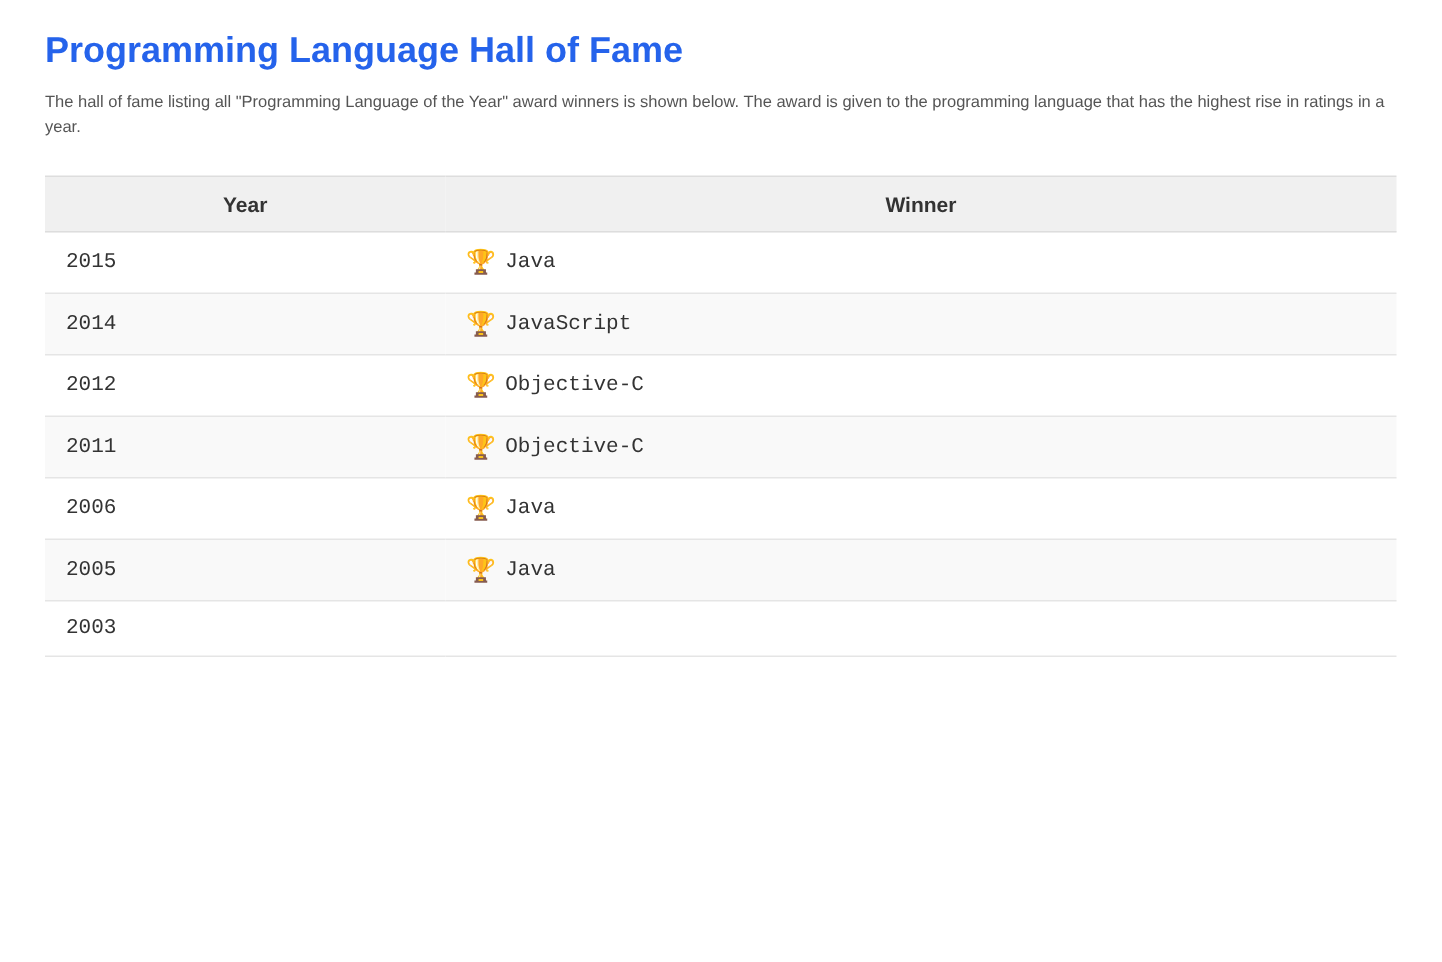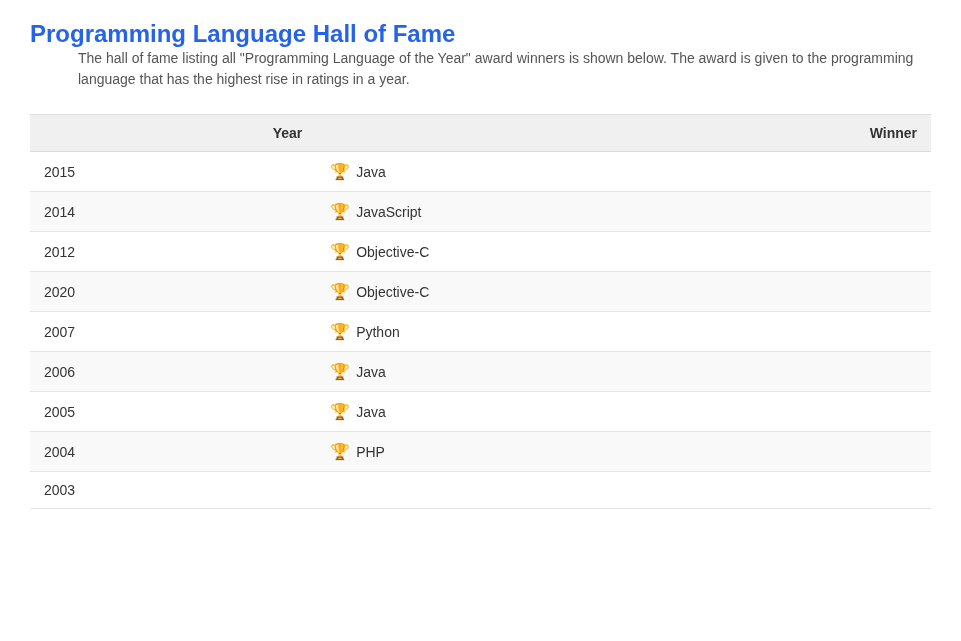--- a/index.html
+++ b/index.html
@@ -13,47 +13,46 @@
       font-size: 14px;
       color: #333;
       background: #fff;
       padding: 20px 30px;
     }
 
     h1 {
       color: #2563eb;
       font-size: 24px;
       font-weight: bold;
-      margin-bottom: 0;
+      margin-bottom: 12px;
     }
 
     .description {
       color: #555;
-      font-size: 14px;
+      font-size: 11px;
       margin-bottom: 24px;
       line-height: 1.5;
       max-width: 920px;
-      margin-left: 48px;
     }
 
     table {
       width: 100%;
       border-collapse: collapse;
       max-width: 940px;
     }
 
     thead tr {
       background-color: #f0f0f0;
       border-top: 1px solid #ddd;
       border-bottom: 1px solid #ddd;
     }
 
     thead th {
       padding: 10px 14px;
-      text-align: right;
+      text-align: center;
       font-weight: bold;
       color: #333;
       font-size: 14px;
     }
 
     tbody tr {
       border-bottom: 1px solid #e5e5e5;
     }
 
     tbody tr:nth-child(odd) {
@@ -61,20 +60,21 @@
     }
 
     tbody tr:nth-child(even) {
       background-color: #f9f9f9;
     }
 
     tbody td {
       padding: 10px 14px;
       font-size: 14px;
       color: #333;
+      font-family: Liberation Mono, monospace;
     }
 
     .winner-cell {
       display: flex;
       align-items: center;
       gap: 6px;
     }
 
     .medal-icon {
       display: inline-block;
@@ -116,34 +116,25 @@
       <tr>
         <td>2012</td>
         <td>
           <div class="winner-cell">
             <span class="medal-icon">🏆</span>
             <span>Objective-C</span>
           </div>
         </td>
       </tr>
       <tr>
-        <td>2020</td>
+        <td>2011</td>
         <td>
           <div class="winner-cell">
             <span class="medal-icon">🏆</span>
             <span>Objective-C</span>
-          </div>
-        </td>
-      </tr>
-      <tr>
-        <td>2007</td>
-        <td>
-          <div class="winner-cell">
-            <span class="medal-icon">🏆</span>
-            <span>Python</span>
           </div>
         </td>
       </tr>
       <tr>
         <td>2006</td>
         <td>
           <div class="winner-cell">
             <span class="medal-icon">🏆</span>
             <span>Java</span>
           </div>
@@ -152,26 +143,17 @@
       <tr>
         <td>2005</td>
         <td>
           <div class="winner-cell">
             <span class="medal-icon">🏆</span>
             <span>Java</span>
           </div>
         </td>
       </tr>
       <tr>
-        <td>2004</td>
-        <td>
-          <div class="winner-cell">
-            <span class="medal-icon">🏆</span>
-            <span>PHP</span>
-          </div>
-        </td>
-      </tr>
-      <tr>
         <td>2003</td>
         <td></td>
       </tr>
     </tbody>
 </table>
 
 </body></html>

